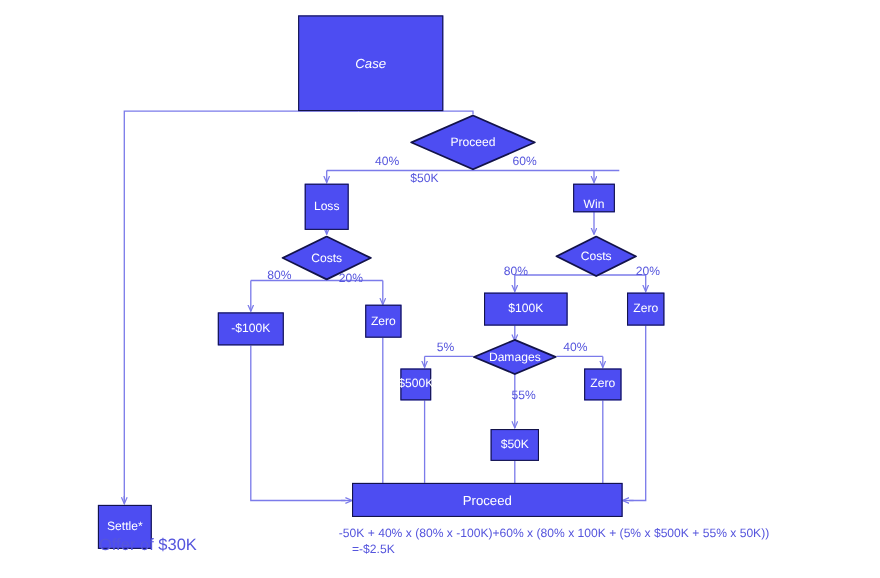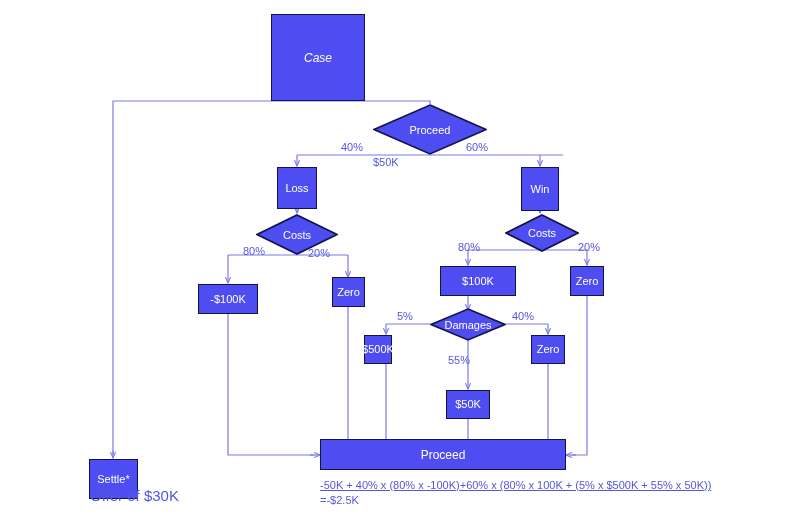--- a/index.html
+++ b/index.html
@@ -131,40 +131,40 @@
       <path d="M310,455 L320,455" marker-end="url(#arw)"></path>
       <path d="M348,307 L348,439"></path>
       <path d="M386,364 L386,439"></path>
       <path d="M468,419 L468,439"></path>
       <path d="M548,364 L548,439"></path>
       <path d="M587,296 L587,455 L572,455"></path>
       <path d="M576,455 L566,455" marker-end="url(#arw)"></path>
     </g>
   </svg>
 
-  <div class="node big italic" style="left:271px; top:14px; width:94px; height:87px;">
+  <div class="node big italic" style="left:271px; top:14px; width:132px; height:87px;">
     <span>Case</span>
   </div>
 
   <div class="diamond" style="left:373px; top:104px; width:114px; height:51px;">
     <svg class="shape" viewBox="0 0 114 51" preserveAspectRatio="none">
       <polygon points="57,1 113,25.5 57,50 1,25.5" fill="#4d4df2" stroke="#13134a" stroke-width="1.6"></polygon>
     </svg>
     <div class="dlabel">Proceed</div>
   </div>
 
   <div class="edgelabel" style="left:341px; top:141px;">40%</div>
   <div class="edgelabel" style="left:466px; top:141px;text-align:right;">60%</div>
   <div class="edgelabel" style="left:373px; top:156px;">$50K</div>
 
   <div class="node" style="left:277px; top:167px; width:40px; height:42px;">
     <span>Loss</span>
   </div>
 
-  <div class="node" style="left:521px; top:167px; width:38px; height:44px;">
+  <div class="node" style="left:521px; top:167px; width:38px; height:26px;align-items:flex-end;">
     <span>Win</span>
   </div>
 
   <div class="diamond" style="left:256px; top:214px; width:82px; height:41px;">
     <svg class="shape" viewBox="0 0 82 41" preserveAspectRatio="none">
       <polygon points="41,1 81,20.5 41,40 1,20.5" fill="#4d4df2" stroke="#13134a" stroke-width="1.6"></polygon>
     </svg>
     <div class="dlabel">Costs</div>
   </div>
 
@@ -198,21 +198,21 @@
   </div>
 
   <div class="diamond" style="left:430px; top:308px; width:76px; height:33px;">
     <svg class="shape" viewBox="0 0 76 33" preserveAspectRatio="none">
       <polygon points="38,1 75,16.5 38,32 1,16.5" fill="#4d4df2" stroke="#13134a" stroke-width="1.6"></polygon>
     </svg>
     <div class="dlabel">Damages</div>
   </div>
 
   <div class="edgelabel" style="left:397px; top:310px;">5%</div>
-  <div class="edgelabel" style="left:448px; top:354px;">55%</div>
+  <div class="edgelabel" style="left:465px; top:354px;">55%</div>
   <div class="edgelabel" style="left:512px; top:310px;">40%</div>
 
   <div class="node" style="left:364px; top:335px; width:28px; height:29px;">
     <span>$500K</span>
   </div>
 
   <div class="node" style="left:531px; top:335px; width:34px; height:29px;">
     <span>Zero</span>
   </div>
 
@@ -223,16 +223,16 @@
   <div class="node big" style="left:320px; top:439px; width:246px; height:31px;">
     <span>Proceed</span>
   </div>
 
   <div class="node" style="left:89px; top:459px; width:49px; height:40px;">
     <span>Settle*</span>
   </div>
 
   <div class="caption" style="left:90px; top:487px;">Offer of $30K</div>
 
-  <div class="formula" style="left:320px; top:478px;text-decoration:underline;">-50K + 40% x (80% x -100K)+60% x (80% x 100K + (5% x $500K + 55% x 50K))</div>
+  <div class="formula" style="left:308px; top:478px;">-50K + 40% x (80% x -100K)+60% x (80% x 100K + (5% x $500K + 55% x 50K))</div>
   <div class="formula" style="left:320px; top:493px;">=-$2.5K</div>
 
 </div>
 
 </body></html>

